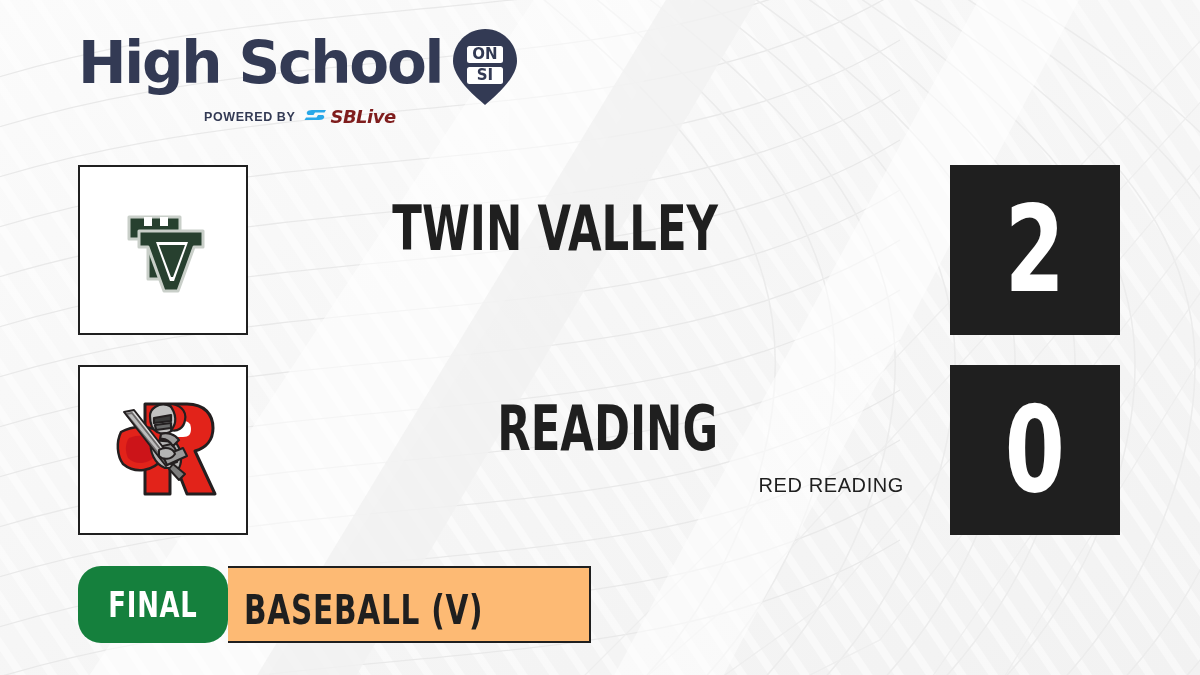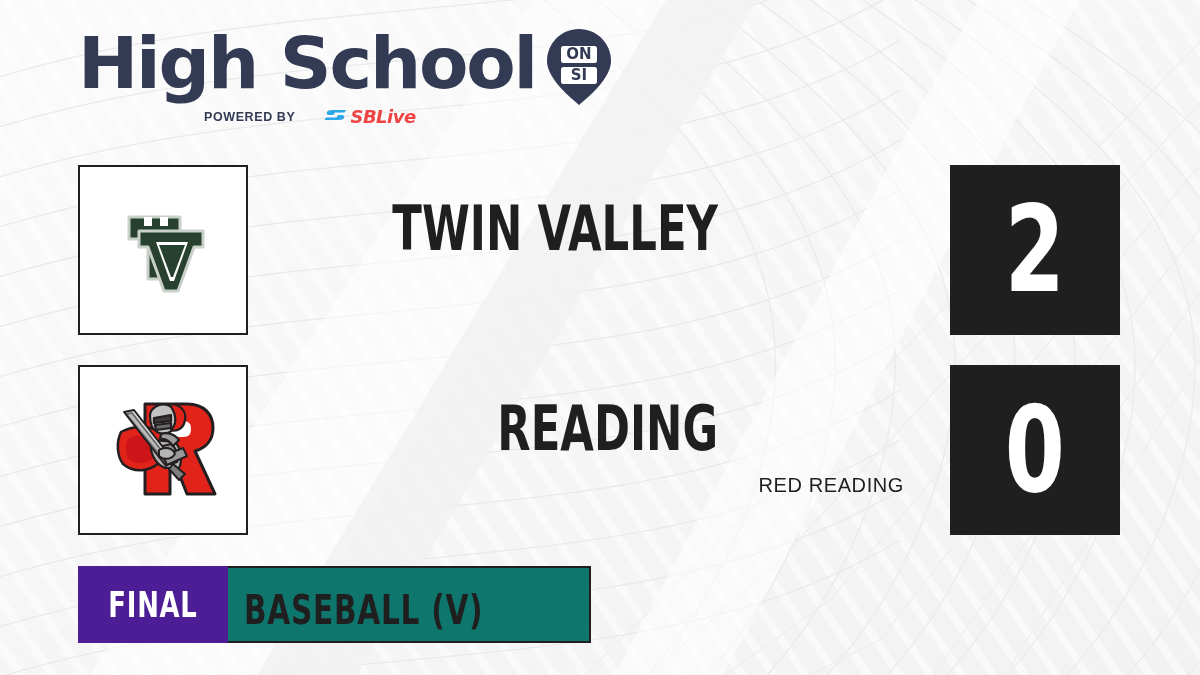--- a/index.html
+++ b/index.html
@@ -18,55 +18,54 @@
 
   
   #stage { position:absolute; inset:0; z-index:2; }
 
   
   .brand { position:absolute; left:78px; top:32px; width:430px; height:100px; }
   .brand-row { display:flex; align-items:flex-start; height:70px; }
   .brand-word {
     font-family:"DejaVu Sans", sans-serif;
     font-weight:700;
-    font-size:72px;
+    font-size:58px;
     line-height:62px;
     letter-spacing:-2.2px;
     color:#333a54;
     white-space:nowrap;
   }
   .pin {
     position:relative;
     width:66px; height:78px;
     margin-left:10px; margin-top:-4px;
     flex:0 0 auto;
   }
   .pin svg { display:block; }
   .powered {
     display:flex; align-items:center;
     margin-top:6px; margin-left:126px;
     height:18px;
-    gap:20px;
   }
   .powered-label {
     font-family:"Liberation Sans", sans-serif;
     font-weight:700;
     font-size:12.5px;
     letter-spacing:0.6px;
     color:#333a54;
   }
   .sblive { display:flex; align-items:center; margin-left:9px; }
   .sblive-mark { display:block; }
   .sblive-word {
     font-family:"DejaVu Sans", sans-serif;
     font-style:italic;
     font-weight:700;
     font-size:18px;
     letter-spacing:-0.5px;
-    color:#ef4444;
+    color:#7f1d1d;
     margin-left:2px;
     line-height:18px;
   }
 
   
   .team-row { position:absolute; left:78px; height:170px; }
   .team-row.r1 { top:165px; }
   .team-row.r2 { top:365px; }
 
   .logo-box {
@@ -125,35 +124,35 @@
   
   .status-bar {
     position:absolute;
     left:78px; top:566px;
     height:77px;
     display:flex;
     align-items:stretch;
   }
   .status-final {
     width:150px;
-    background:#4c1d95;
-    display:flex; align-items:center; justify-content:center;
+    background:#15803d;
+    display:flex; align-items:center; justify-content:center;border-radius:23px;
   }
   .status-final-text {
     font-family:"DejaVu Sans", sans-serif;
     font-weight:700;
     font-size:36px;
     line-height:38px;
     color:#ffffff;
     transform:scaleX(0.72);
     transform-origin:center center;
     letter-spacing:1px;
   }
   .status-sport {
-    background:#0f766e;
+    background:#fdba74;
     border:2px solid #1f1f1f;
     border-left:none;
     display:flex; align-items:center;
     padding:10px 22px 0 16px;
     justify-content:center;
   }
   .status-sport-text {
     font-family:"DejaVu Sans", sans-serif;
     font-weight:700;
     font-size:40px;

